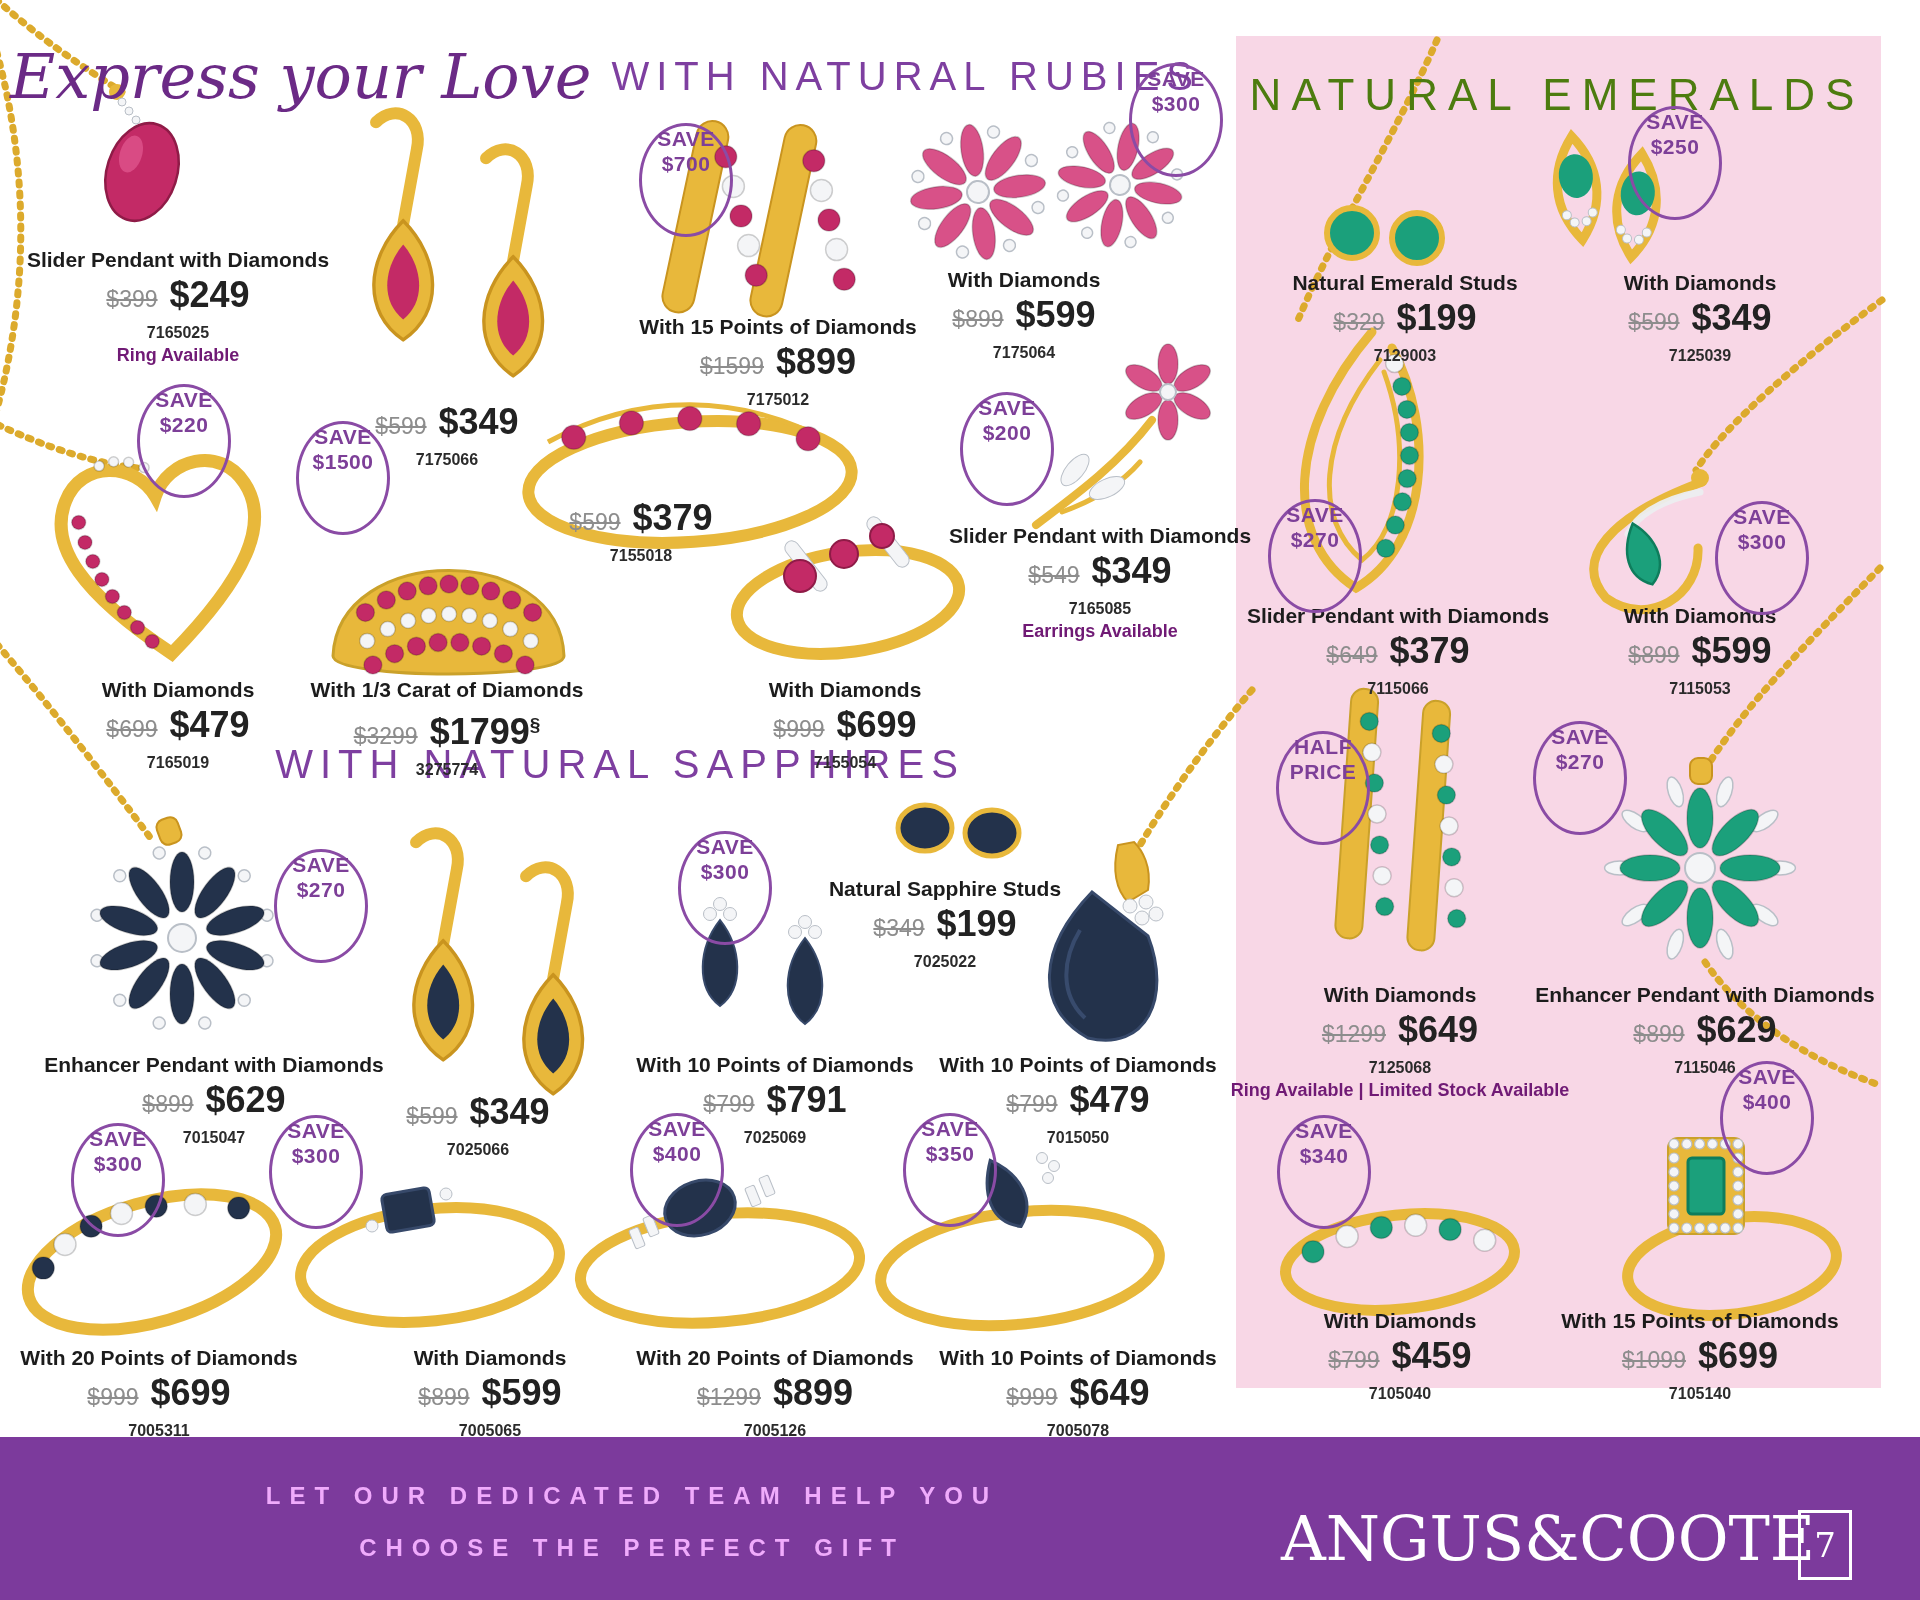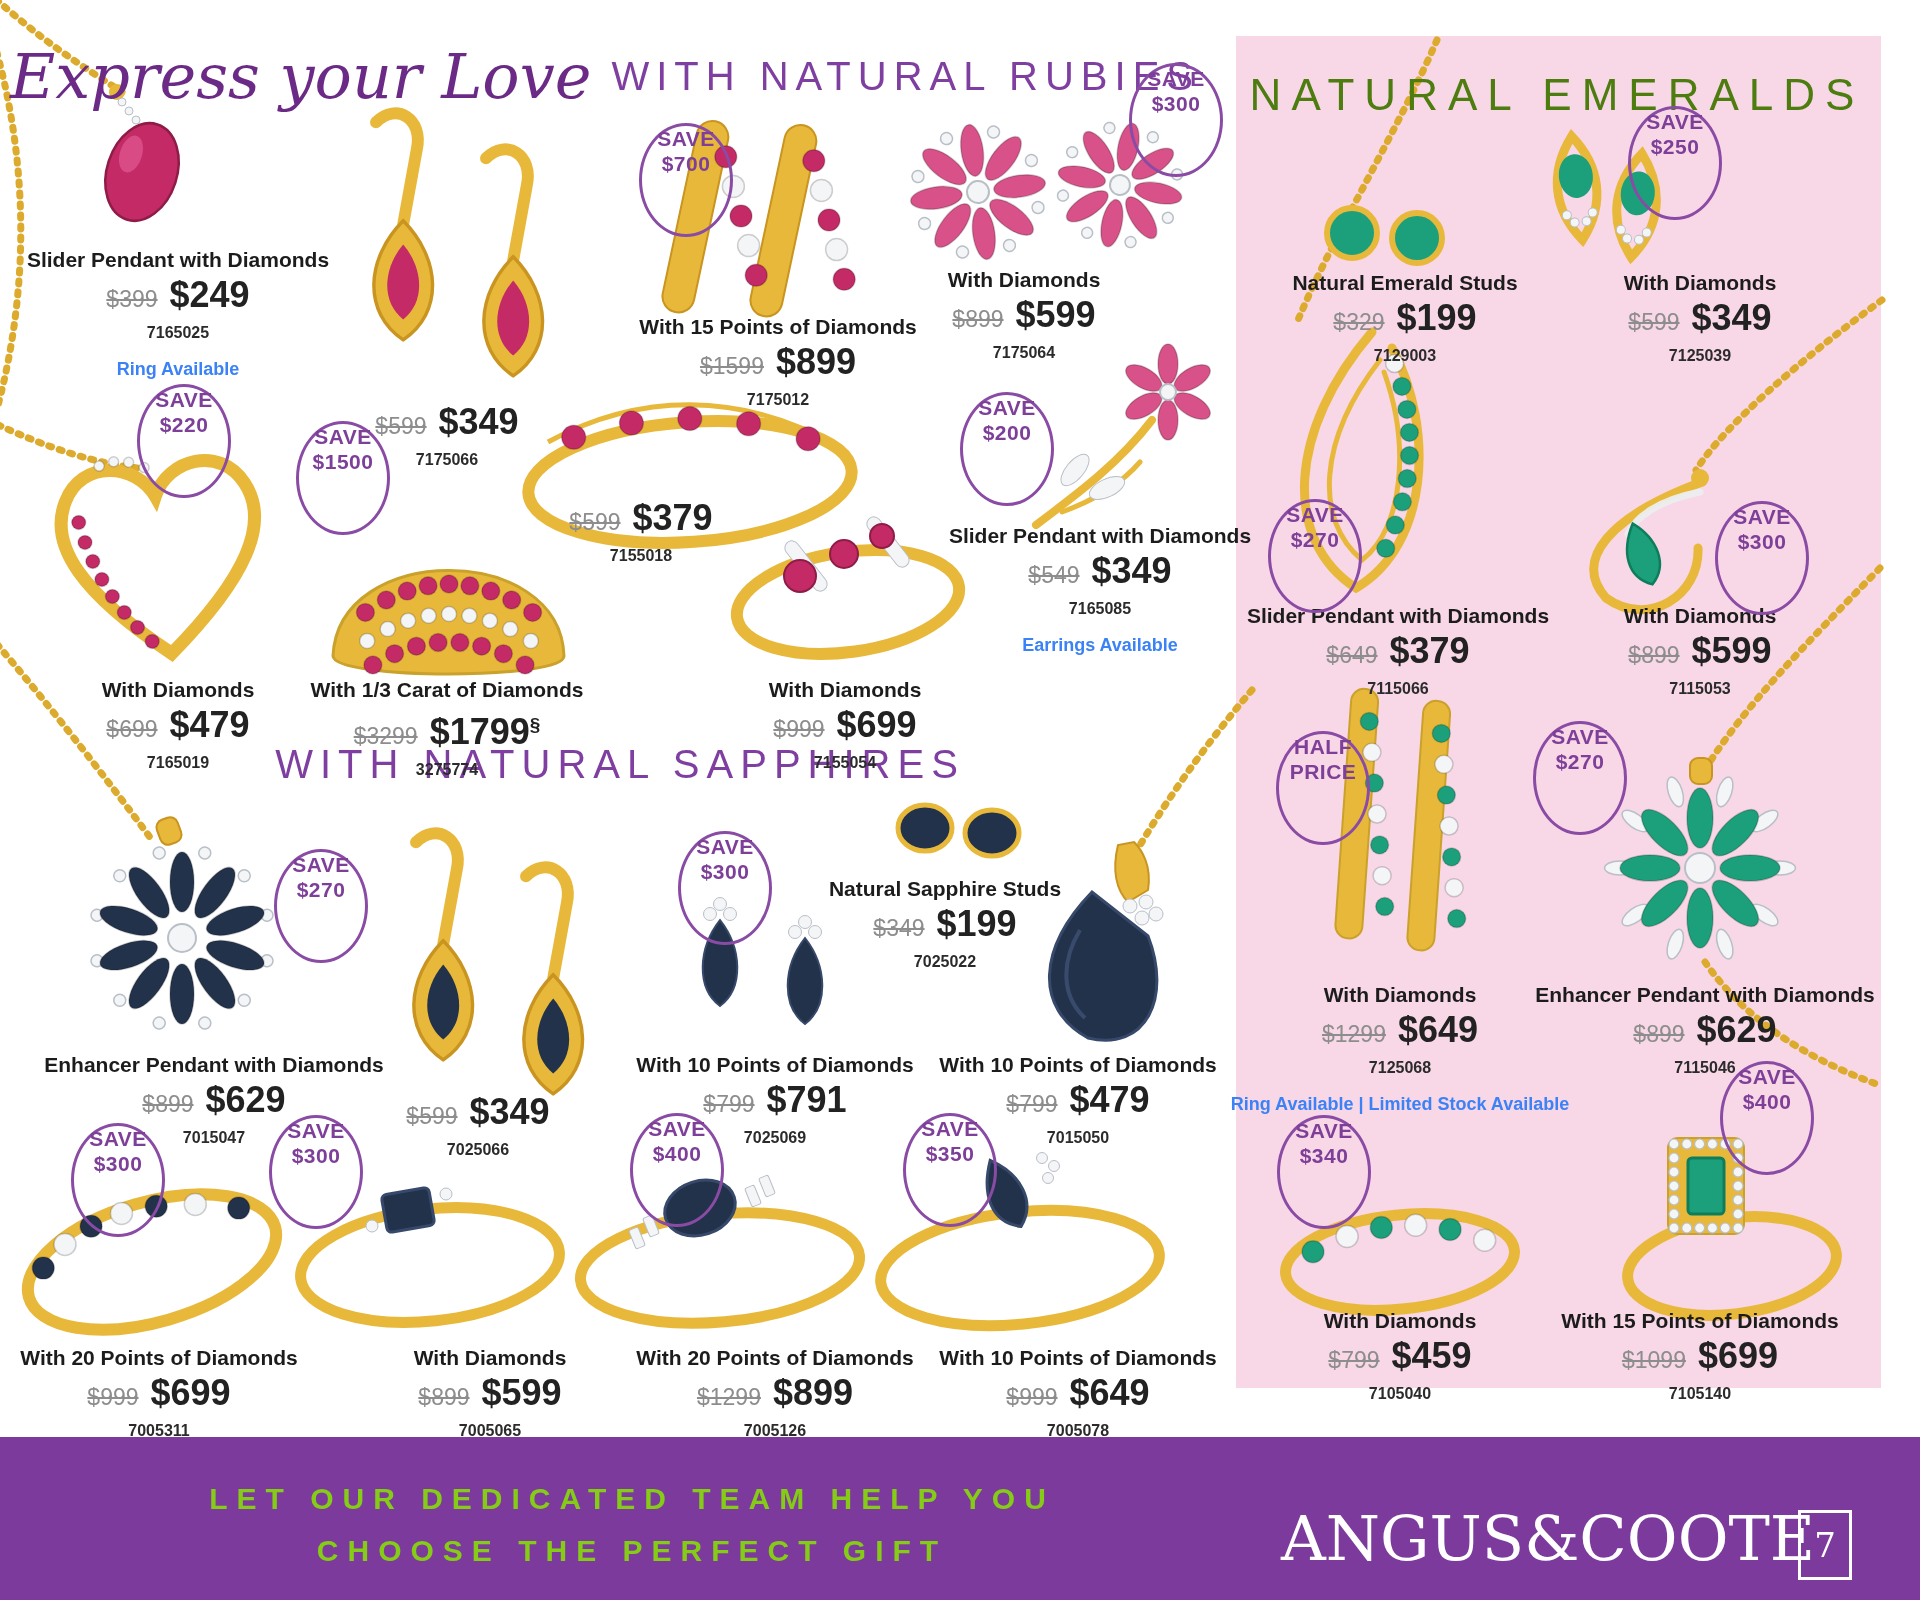--- a/index.html
+++ b/index.html
@@ -11,26 +11,26 @@
   .script{font-family:"DejaVu Serif",serif;font-style:italic;font-size:62px;color:#6b2a86}
   .hrest{font-size:40px;letter-spacing:7px;color:#7e3fa0}
   .emeralds-h{position:absolute;transform:translateX(-50%);font-size:44px;letter-spacing:10px;color:#4d7c0f;white-space:nowrap;z-index:5}
   .product{position:absolute;transform:translateX(-50%);text-align:center;white-space:nowrap;z-index:6}
   .pname{font-size:21px;font-weight:bold;color:#1c1c1c;margin-bottom:3px}
   .pprice{line-height:40px}
   .was{font-size:23px;color:#8d8d8d;text-decoration:line-through;margin-right:12px}
   .now{font-size:36px;font-weight:bold;color:#222}
   .now sup{font-size:19px}
   .psku{font-size:16px;font-weight:bold;color:#2b2b2b;margin-top:2px}
-  .pnote{font-size:18px;font-weight:bold;color:#3b82f6;margin-top:17px}
+  .pnote{font-size:18px;font-weight:bold;color:#701a75;margin-top:3px}
   .badge{position:absolute;width:88px;height:108px;border:3px solid #8a4ba5;border-radius:50%;
          transform:translate(-50%,-50%);display:flex;flex-direction:column;align-items:center;justify-content:flex-start;
          color:#7d3f98;font-size:21px;font-weight:bold;line-height:25px;letter-spacing:.5px;z-index:6;background:transparent}
   .banner{position:absolute;left:0;top:1437px;width:1920px;height:163px;background:#7c3a9c;z-index:7}
-  .bline{position:absolute;transform:translateX(-50%);color:#84cc16;font-weight:bold;font-size:30px;letter-spacing:9px;white-space:nowrap}
+  .bline{position:absolute;transform:translateX(-50%);color:#f0abfc;font-weight:bold;font-size:24px;letter-spacing:9px;white-space:nowrap}
   .brand{position:absolute;left:1548px;transform:translateX(-50%);top:1502px;font-family:"DejaVu Serif",serif;
          font-size:62px;color:#fff;white-space:nowrap;z-index:8}
   .pagebox{position:absolute;left:1798px;top:1510px;width:48px;height:64px;border:3px solid #fff;color:#fff;
            font-size:34px;display:flex;align-items:center;justify-content:center;font-family:"DejaVu Serif",serif;z-index:8}
 </style>
 </head>
 <body>
 
 <div class="pink-panel"></div>
 

